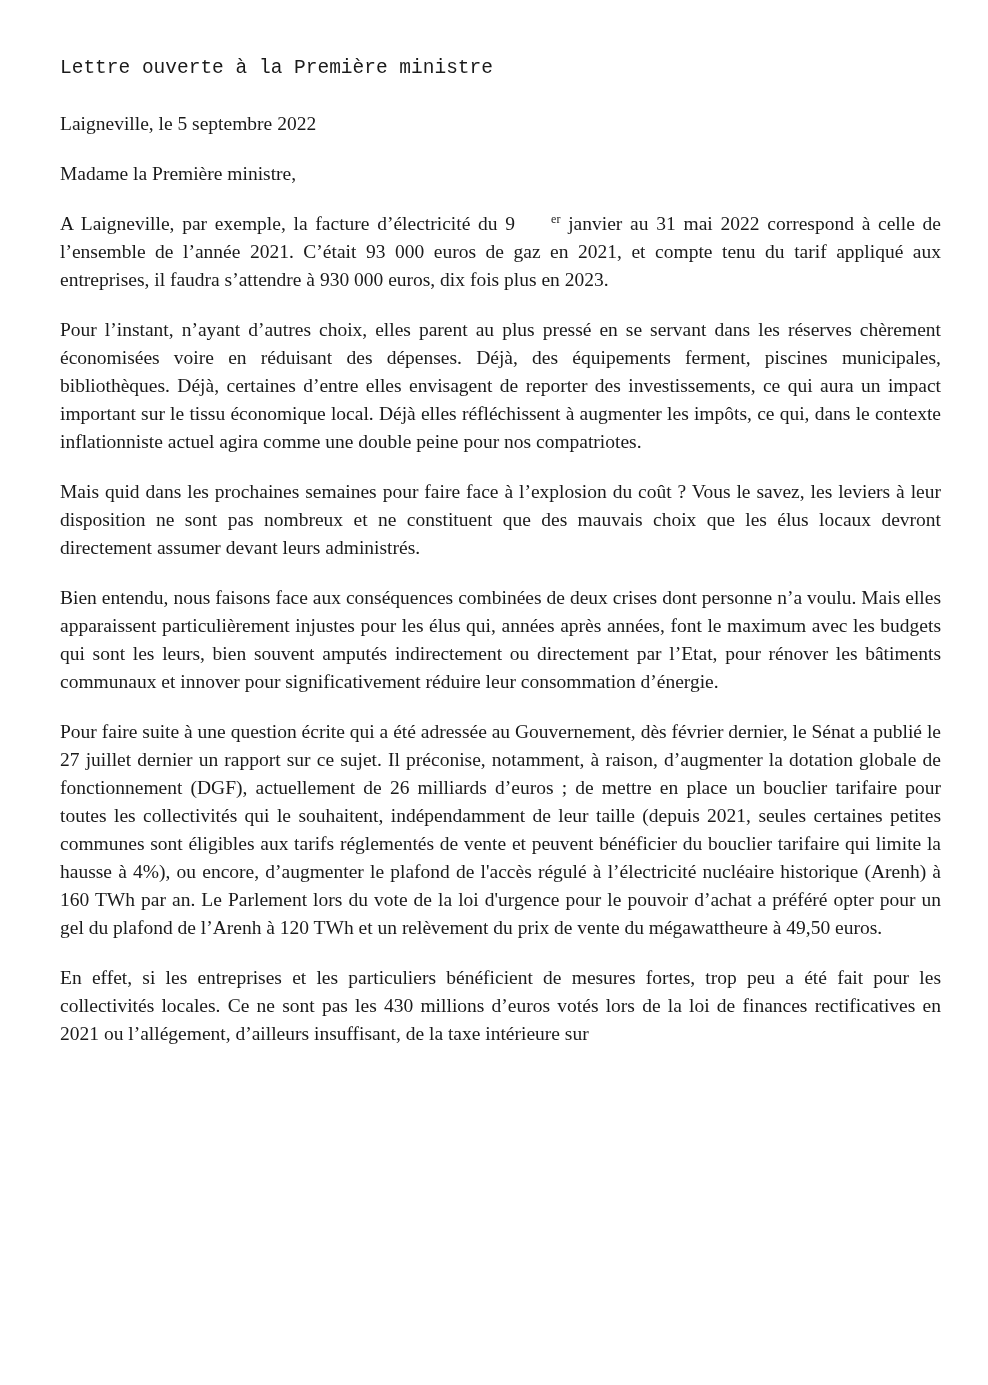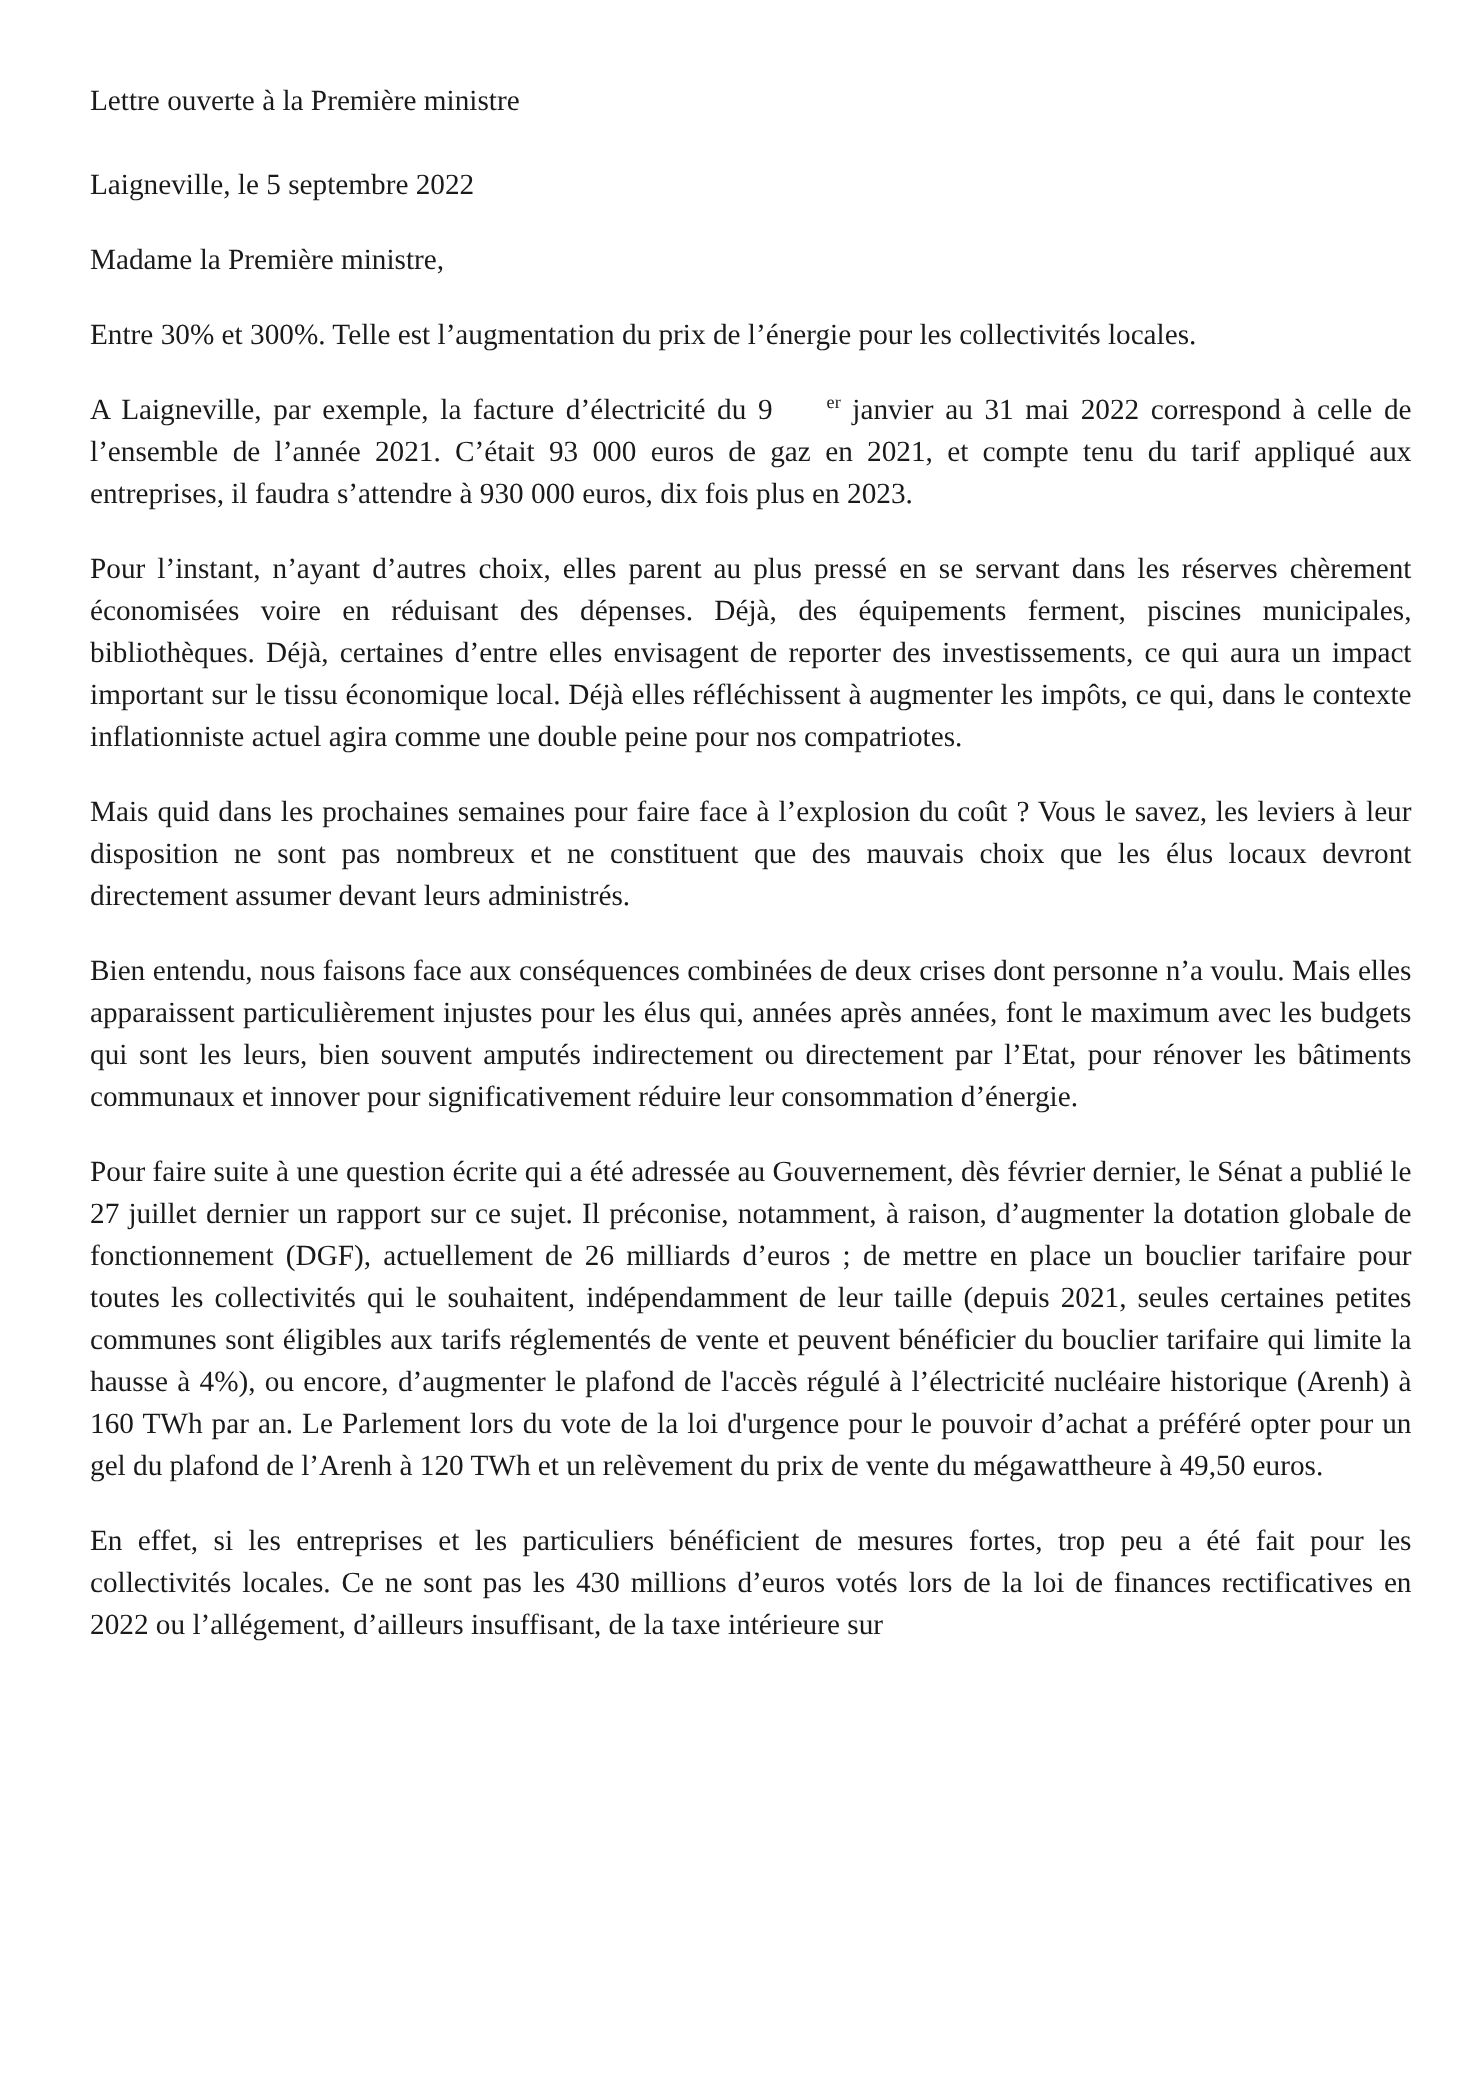--- a/index.html
+++ b/index.html
@@ -25,20 +25,21 @@
     -webkit-font-smoothing: antialiased;
   }
   .page p {
     margin: 0 0 22px 0;
     text-align: justify;
     hyphens: none;
   }
   .title {
     text-align: left;
     margin-bottom: 28px !important;
+    font-family: Liberation Mono, monospace;
   }
   .dateline {
     text-align: right;
     padding-right: 28px;
   }
   .salutation {
     text-align: center;
   }
   sup {
     font-size: 0.62em;
@@ -51,29 +52,28 @@
 <body>
 
 <div class="page">
 
   <p class="title">Lettre ouverte à la Première ministre</p>
 
   <p class="dateline">Laigneville, le 5 septembre 2022</p>
 
   <p class="salutation">Madame la Première ministre,</p>
 
-  <p class="para">Entre 30% et 300%. Telle est l’augmentation du prix de l’énergie pour les collectivités locales.</p>
 
 
 
   <p class="para"><span>A Laigneville, par exemple, la facture d’électricité du 9</span><sup>er</sup><span> janvier au 31 mai 2022 correspond à celle de l’ensemble de l’année 2021. C’était 93 000 euros de gaz en 2021, et compte tenu du tarif appliqué aux entreprises, il faudra s’attendre à 930 000 euros, dix fois plus en 2023.</span></p>
 
   <p class="para">Pour l’instant, n’ayant d’autres choix, elles parent au plus pressé en se servant dans les réserves chèrement économisées voire en réduisant des dépenses. Déjà, des équipements ferment, piscines municipales, bibliothèques. Déjà, certaines d’entre elles envisagent de reporter des investissements, ce qui aura un impact important sur le tissu économique local. Déjà elles réfléchissent à augmenter les impôts, ce qui, dans le contexte inflationniste actuel agira comme une double peine pour nos compatriotes.</p>
 
   <p class="para">Mais quid dans les prochaines semaines pour faire face à l’explosion du coût ? Vous le savez, les leviers à leur disposition ne sont pas nombreux et ne constituent que des mauvais choix que les élus locaux devront directement assumer devant leurs administrés.</p>
 
   <p class="para">Bien entendu, nous faisons face aux conséquences combinées de deux crises dont personne n’a voulu. Mais elles apparaissent particulièrement injustes pour les élus qui, années après années, font le maximum avec les budgets qui sont les leurs, bien souvent amputés indirectement ou directement par l’Etat, pour rénover les bâtiments communaux et innover pour significativement réduire leur consommation d’énergie.</p>
 
   <p class="para">Pour faire suite à une question écrite qui a été adressée au Gouvernement, dès février dernier, le Sénat a publié le 27 juillet dernier un rapport sur ce sujet. Il préconise, notamment, à raison, d’augmenter la dotation globale de fonctionnement (DGF), actuellement de 26 milliards d’euros ; de mettre en place un bouclier tarifaire pour toutes les collectivités qui le souhaitent, indépendamment de leur taille (depuis 2021, seules certaines petites communes sont éligibles aux tarifs réglementés de vente et peuvent bénéficier du bouclier tarifaire qui limite la hausse à 4%), ou encore, d’augmenter le plafond de l'accès régulé à l’électricité nucléaire historique (Arenh) à 160 TWh par an. Le Parlement lors du vote de la loi d'urgence pour le pouvoir d’achat a préféré opter pour un gel du plafond de l’Arenh à 120 TWh et un relèvement du prix de vente du mégawattheure à 49,50 euros.</p>
 
-  <p class="para">En effet, si les entreprises et les particuliers bénéficient de mesures fortes, trop peu a été fait pour les collectivités locales. Ce ne sont pas les 430 millions d’euros votés lors de la loi de finances rectificatives en 2022 ou l’allégement, d’ailleurs insuffisant, de la taxe intérieure sur</p>
+  <p class="para">En effet, si les entreprises et les particuliers bénéficient de mesures fortes, trop peu a été fait pour les collectivités locales. Ce ne sont pas les 430 millions d’euros votés lors de la loi de finances rectificatives en 2021 ou l’allégement, d’ailleurs insuffisant, de la taxe intérieure sur</p>
 
 </div>
 
 </body></html>

